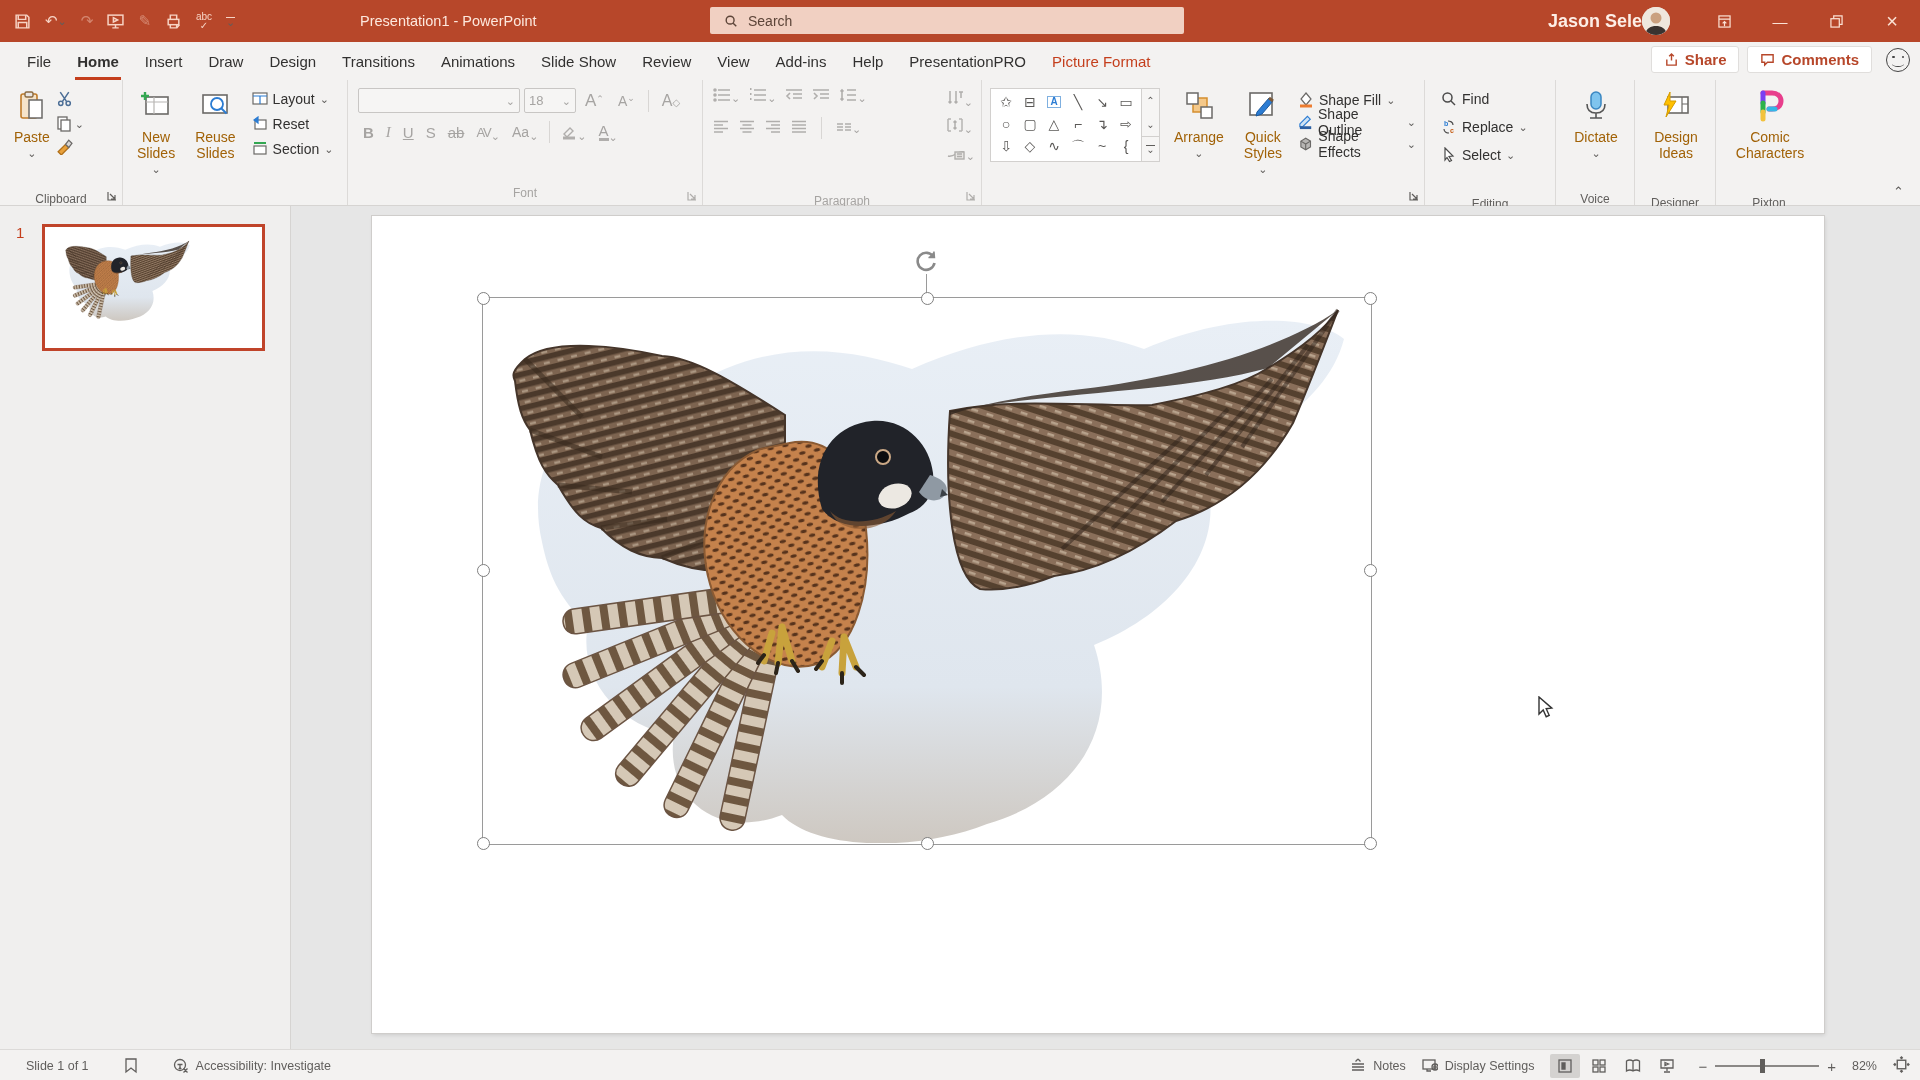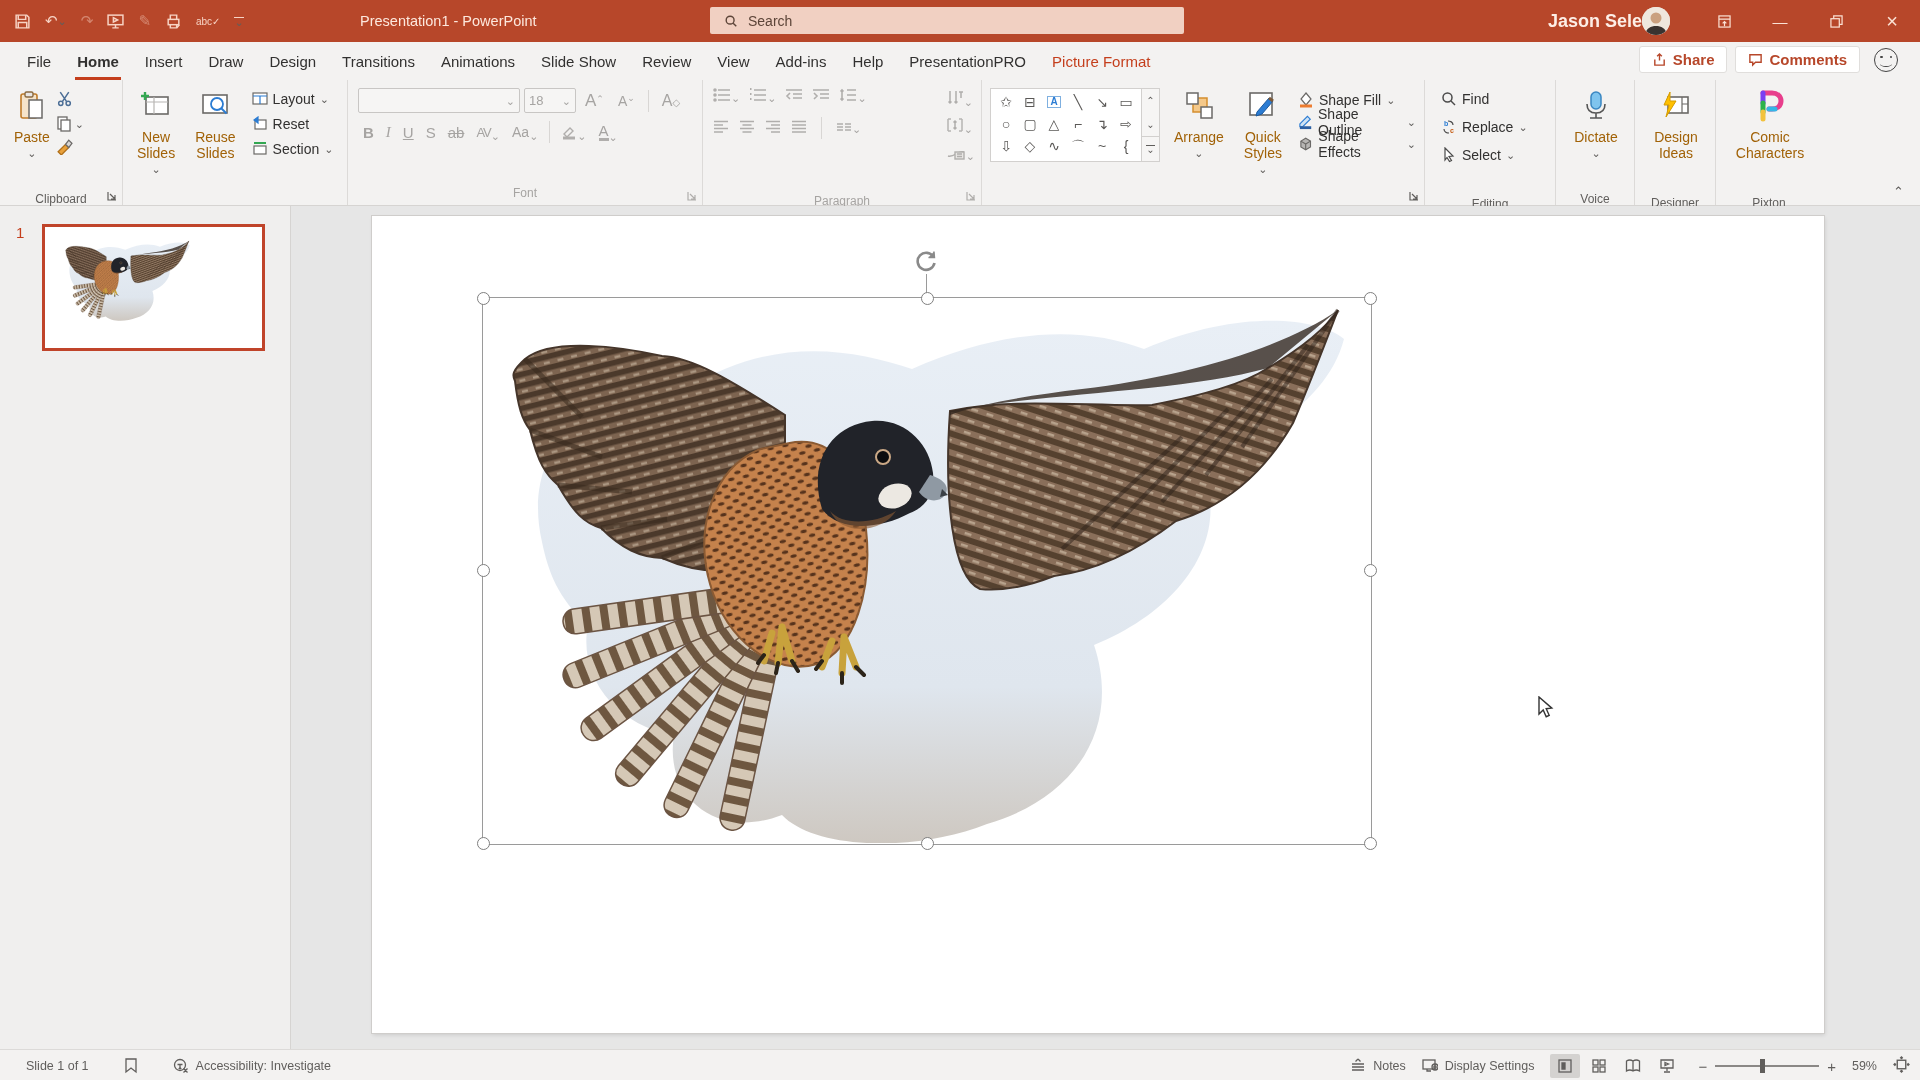--- a/index.html
+++ b/index.html
@@ -20,21 +20,21 @@
   .avatar{width:28px;height:28px;border-radius:50%;background:#e9e2da;overflow:hidden;margin-right:26px;}
   .winbtn{width:56px;height:42px;display:flex;align-items:center;justify-content:center;color:#fbe2d5;font-size:15px;}
   .winbtn svg{width:13px;height:13px;stroke:#fbe2d5;fill:none;stroke-width:1.3;}
   
   .tabbar{height:38px;background:#f3f2f1;display:flex;align-items:center;position:relative;}
   .tabs{display:flex;align-items:center;padding-left:14px;}
   .tab{padding:0 13px;font-size:15px;color:#323130;height:38px;display:flex;align-items:center;position:relative;}
   .tab.active{font-weight:700;}
   .tab.active::after{content:"";position:absolute;left:11px;right:11px;bottom:0;height:3px;background:#C43E1C;}
   .tab.contextual{color:#C43E1C;}
-  .tabbar-right{position:absolute;right:22px;top:4px;display:flex;align-items:center;gap:8px;}
+  .tabbar-right{position:absolute;right:10px;top:4px;display:flex;align-items:center;gap:8px;}
   .pillbtn{display:flex;align-items:center;gap:6px;background:#fff;border:1px solid #e0dedc;border-radius:3px;
            padding:4px 12px;color:#B7472A;font-size:15px;font-weight:600;}
   .pillbtn svg{width:15px;height:15px;stroke:#B7472A;fill:none;stroke-width:1.5;}
   .smiley{width:22px;height:22px;border:1.6px solid #444;border-radius:50%;position:relative;margin-left:6px;}
   .smiley i{position:absolute;width:2.5px;height:2.5px;background:#444;border-radius:50%;top:7px;}
   .smiley i.l{left:5px}.smiley i.r{right:5px}
   .smiley u{position:absolute;left:5px;right:5px;bottom:4px;height:5px;border-bottom:1.6px solid #444;border-radius:50%;}
   
   .ribbon{height:125px;background:#f3f2f1;display:flex;border-bottom:1px solid #d6d4d2;position:relative;}
   .group{position:relative;border-right:1px solid #dcdad8;display:flex;flex-direction:column;}
@@ -114,21 +114,21 @@
           <path d="M6 4.5l4 2-4 2zM8 11v3M5 14h6"></path>
         </svg>
       </span>
     <span class="qbtn dim">✎</span>
     <span class="qbtn">
       <svg viewBox="0 0 16 16">
           <rect x="3" y="6" width="10" height="5"></rect>
           <path d="M5 6V2h6v4M5 11v3h6v-3M10.5 12.5l1 1 2-2.4"></path>
         </svg>
       </span>
-    <span class="qbtn" style="flex-direction:row;font-size:10px;line-height:9px;">
+    <span class="qbtn" style="flex-direction:column;font-size:10px;line-height:9px;">
       <span>abc</span>
         <span>✓</span>
       </span>
     <span class="qbtn" style="border-top:1.4px solid #f7d3c4;">
       <span class="chev">⌄</span>
       </span>
   </div>
   <div class="tb-title">Presentation1 - PowerPoint</div>
   <div class="tb-search">
     <svg viewBox="0 0 16 16">
@@ -759,20 +759,20 @@
           </svg>
         </span>
     </span>
     <span class="zoomwrap">
       <span class="zsign">−</span>
       <span class="ztrack">
           <span class="zthumb"></span>
         </span>
       <span class="zsign">+</span>
     </span>
-    <span>59%</span>
+    <span>82%</span>
     <span>
       <svg style="width:17px;height:17px" viewBox="0 0 16 16" fill="none" stroke="#605e5c" stroke-width="1.3">
           <rect x="4" y="4" width="8" height="8"></rect>
           <path d="M8 1v2M8 13v2M1 8h2M13 8h2M6.8 2.2L8 1l1.2 1.2M6.8 13.8L8 15l1.2-1.2M2.2 6.8L1 8l1.2 1.2M13.8 6.8L15 8l-1.2 1.2"></path>
         </svg></span>
   </div>
 </div>
 
 </body></html>

